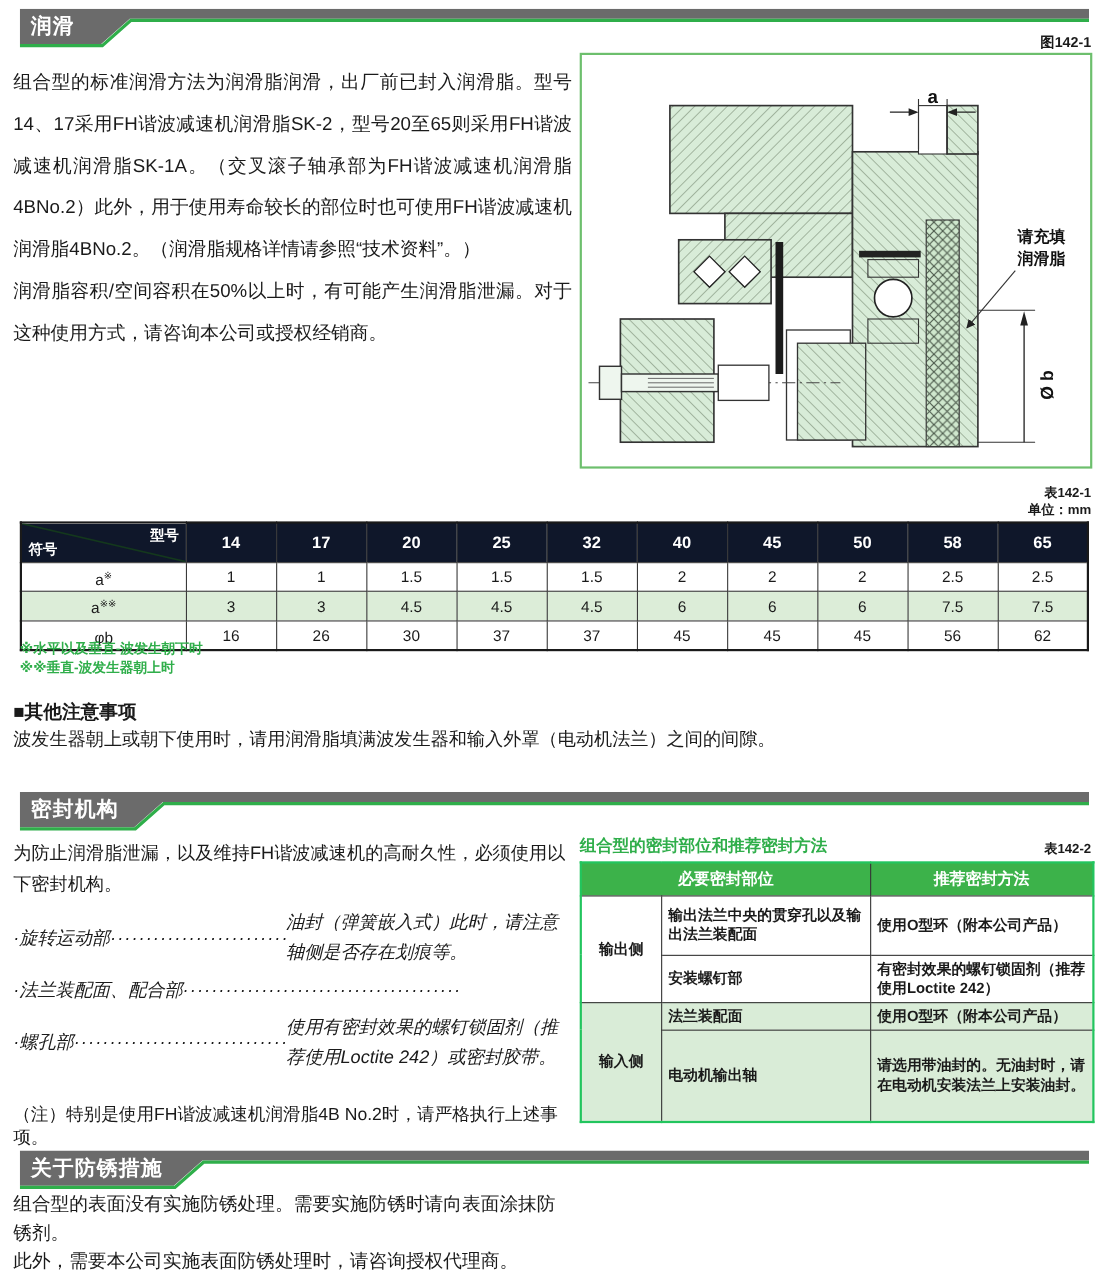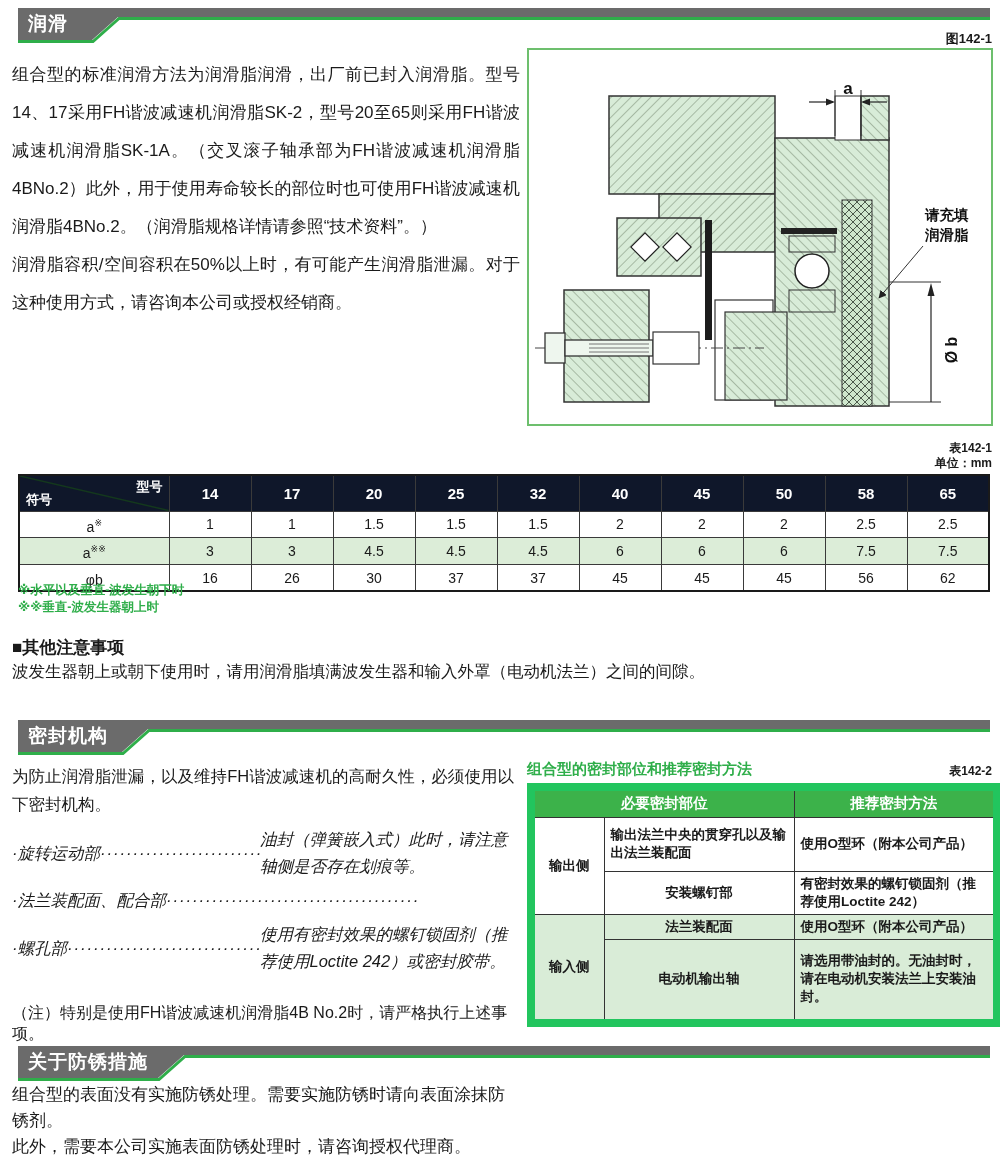--- a/index.html
+++ b/index.html
@@ -49,25 +49,25 @@
   .seal-intro { left:12px; top:762px; width:502px; font-size:16.5px; line-height:28px; text-align:justify; }
   .seal-items { left:12px; top:826px; width:506px; font-size:16.5px; line-height:27px; }
   .seal-item  { display:flex; align-items:center; margin-bottom:7px;font-style:italic; }
   .seal-term  { white-space:nowrap; }
   .seal-leader{ flex:1 1 auto; overflow:hidden; white-space:nowrap; letter-spacing:1px; }
   .seal-desc  { width:258px; flex:0 0 258px; }
   .seal-note  { left:12px; top:1003px; width:515px; font-size:16px; }
 
   .t2-title { left:527px; top:760px; font-size:15px; font-weight:bold; color:#2fae4a; }
   .t2-caption { right:8px; top:763px; font-size:12px; font-weight:bold; }
-  .t2 { position:absolute; left:527px; top:783px; width:466px; border-collapse:collapse; table-layout:fixed; border:8px solid #22c55e; font-size:13.5px; }
+  .t2 { position:absolute; left:527px; top:783px; width:466px; border-collapse:collapse; table-layout:fixed; border:2px solid #22c55e; font-size:13.5px; }
   .t2 th,.t2 td { border:1.5px solid #333; padding:3px 6px; font-weight:bold; }
   .t2 thead th { background:#3cb24a; color:#fff; font-size:14.5px; height:30px; padding:2px; }
   .t2 td.side { text-align:center; }
-  .t2 td.part-c { text-align:center; }
+  .t2 td.part-c { text-align:left; }
   .t2 td.part-l { text-align:left; }
   .t2 td.method { text-align:left; }
   .t2 tr.grn td { background:#d9ecd7; }
 
   
   .rust-text { left:12px; top:1082px; width:508px; font-size:17px; line-height:26px; }
   .rust-text p { margin:0; }
 </style>
 </head>
 <body>

